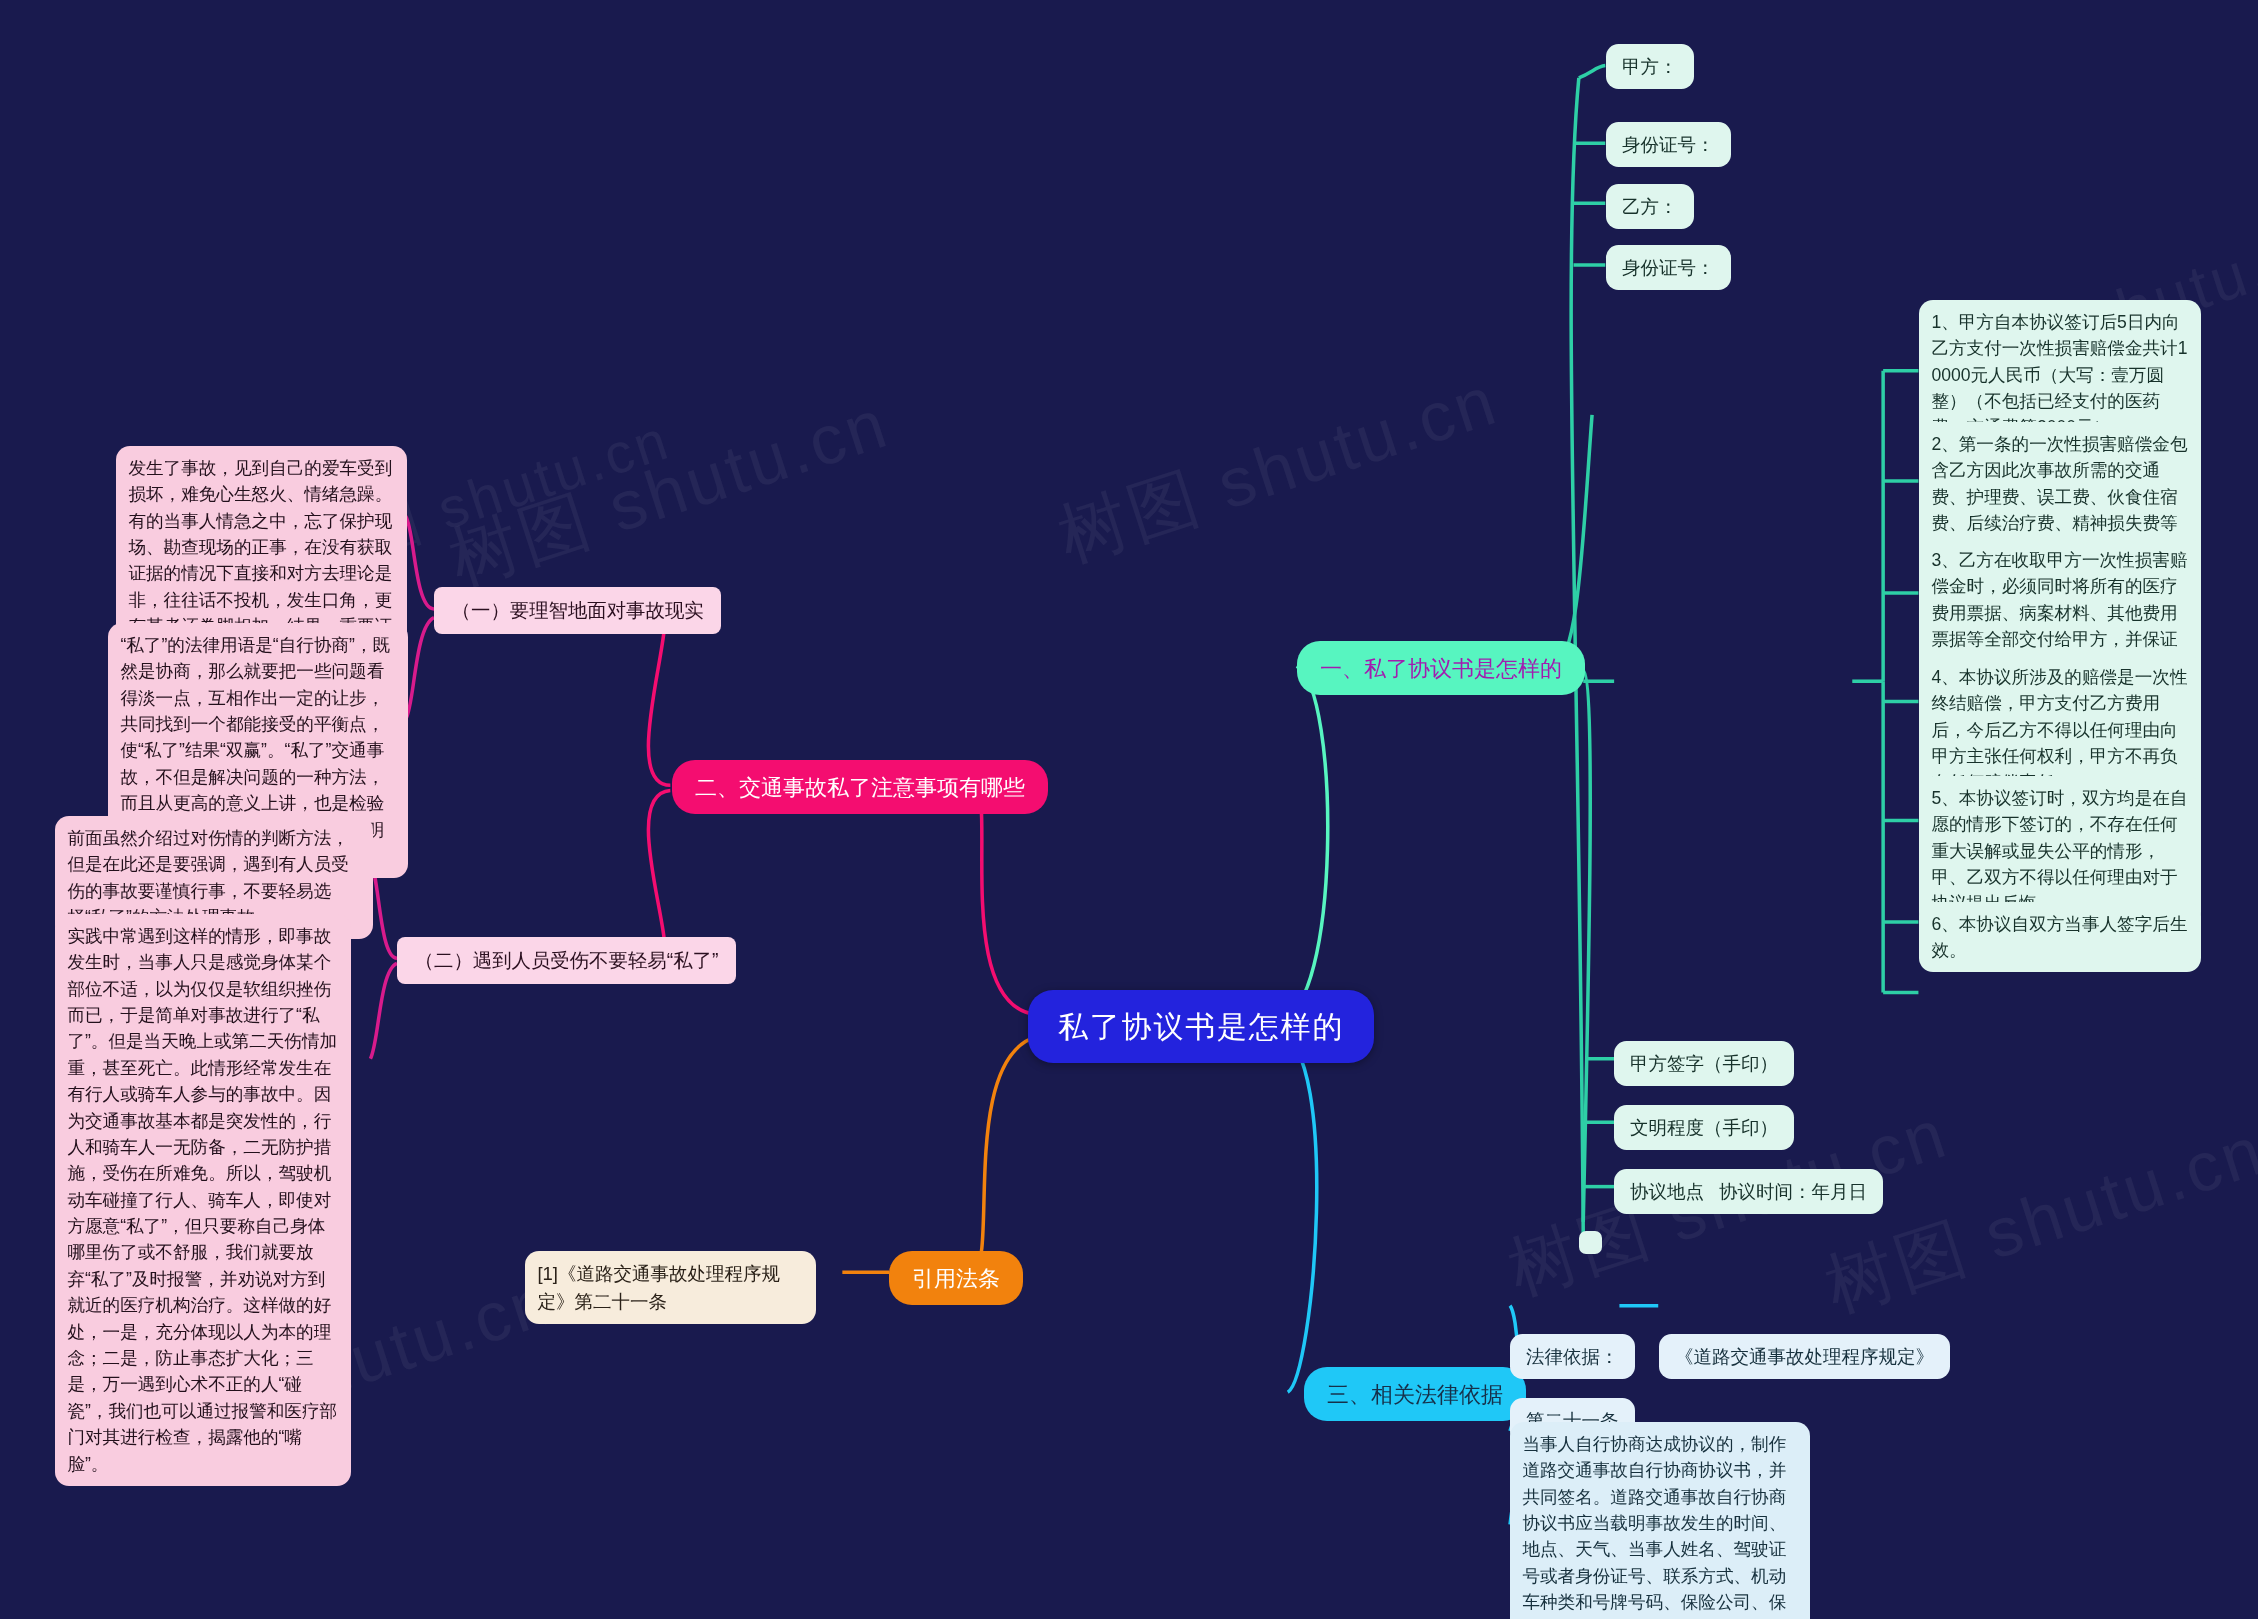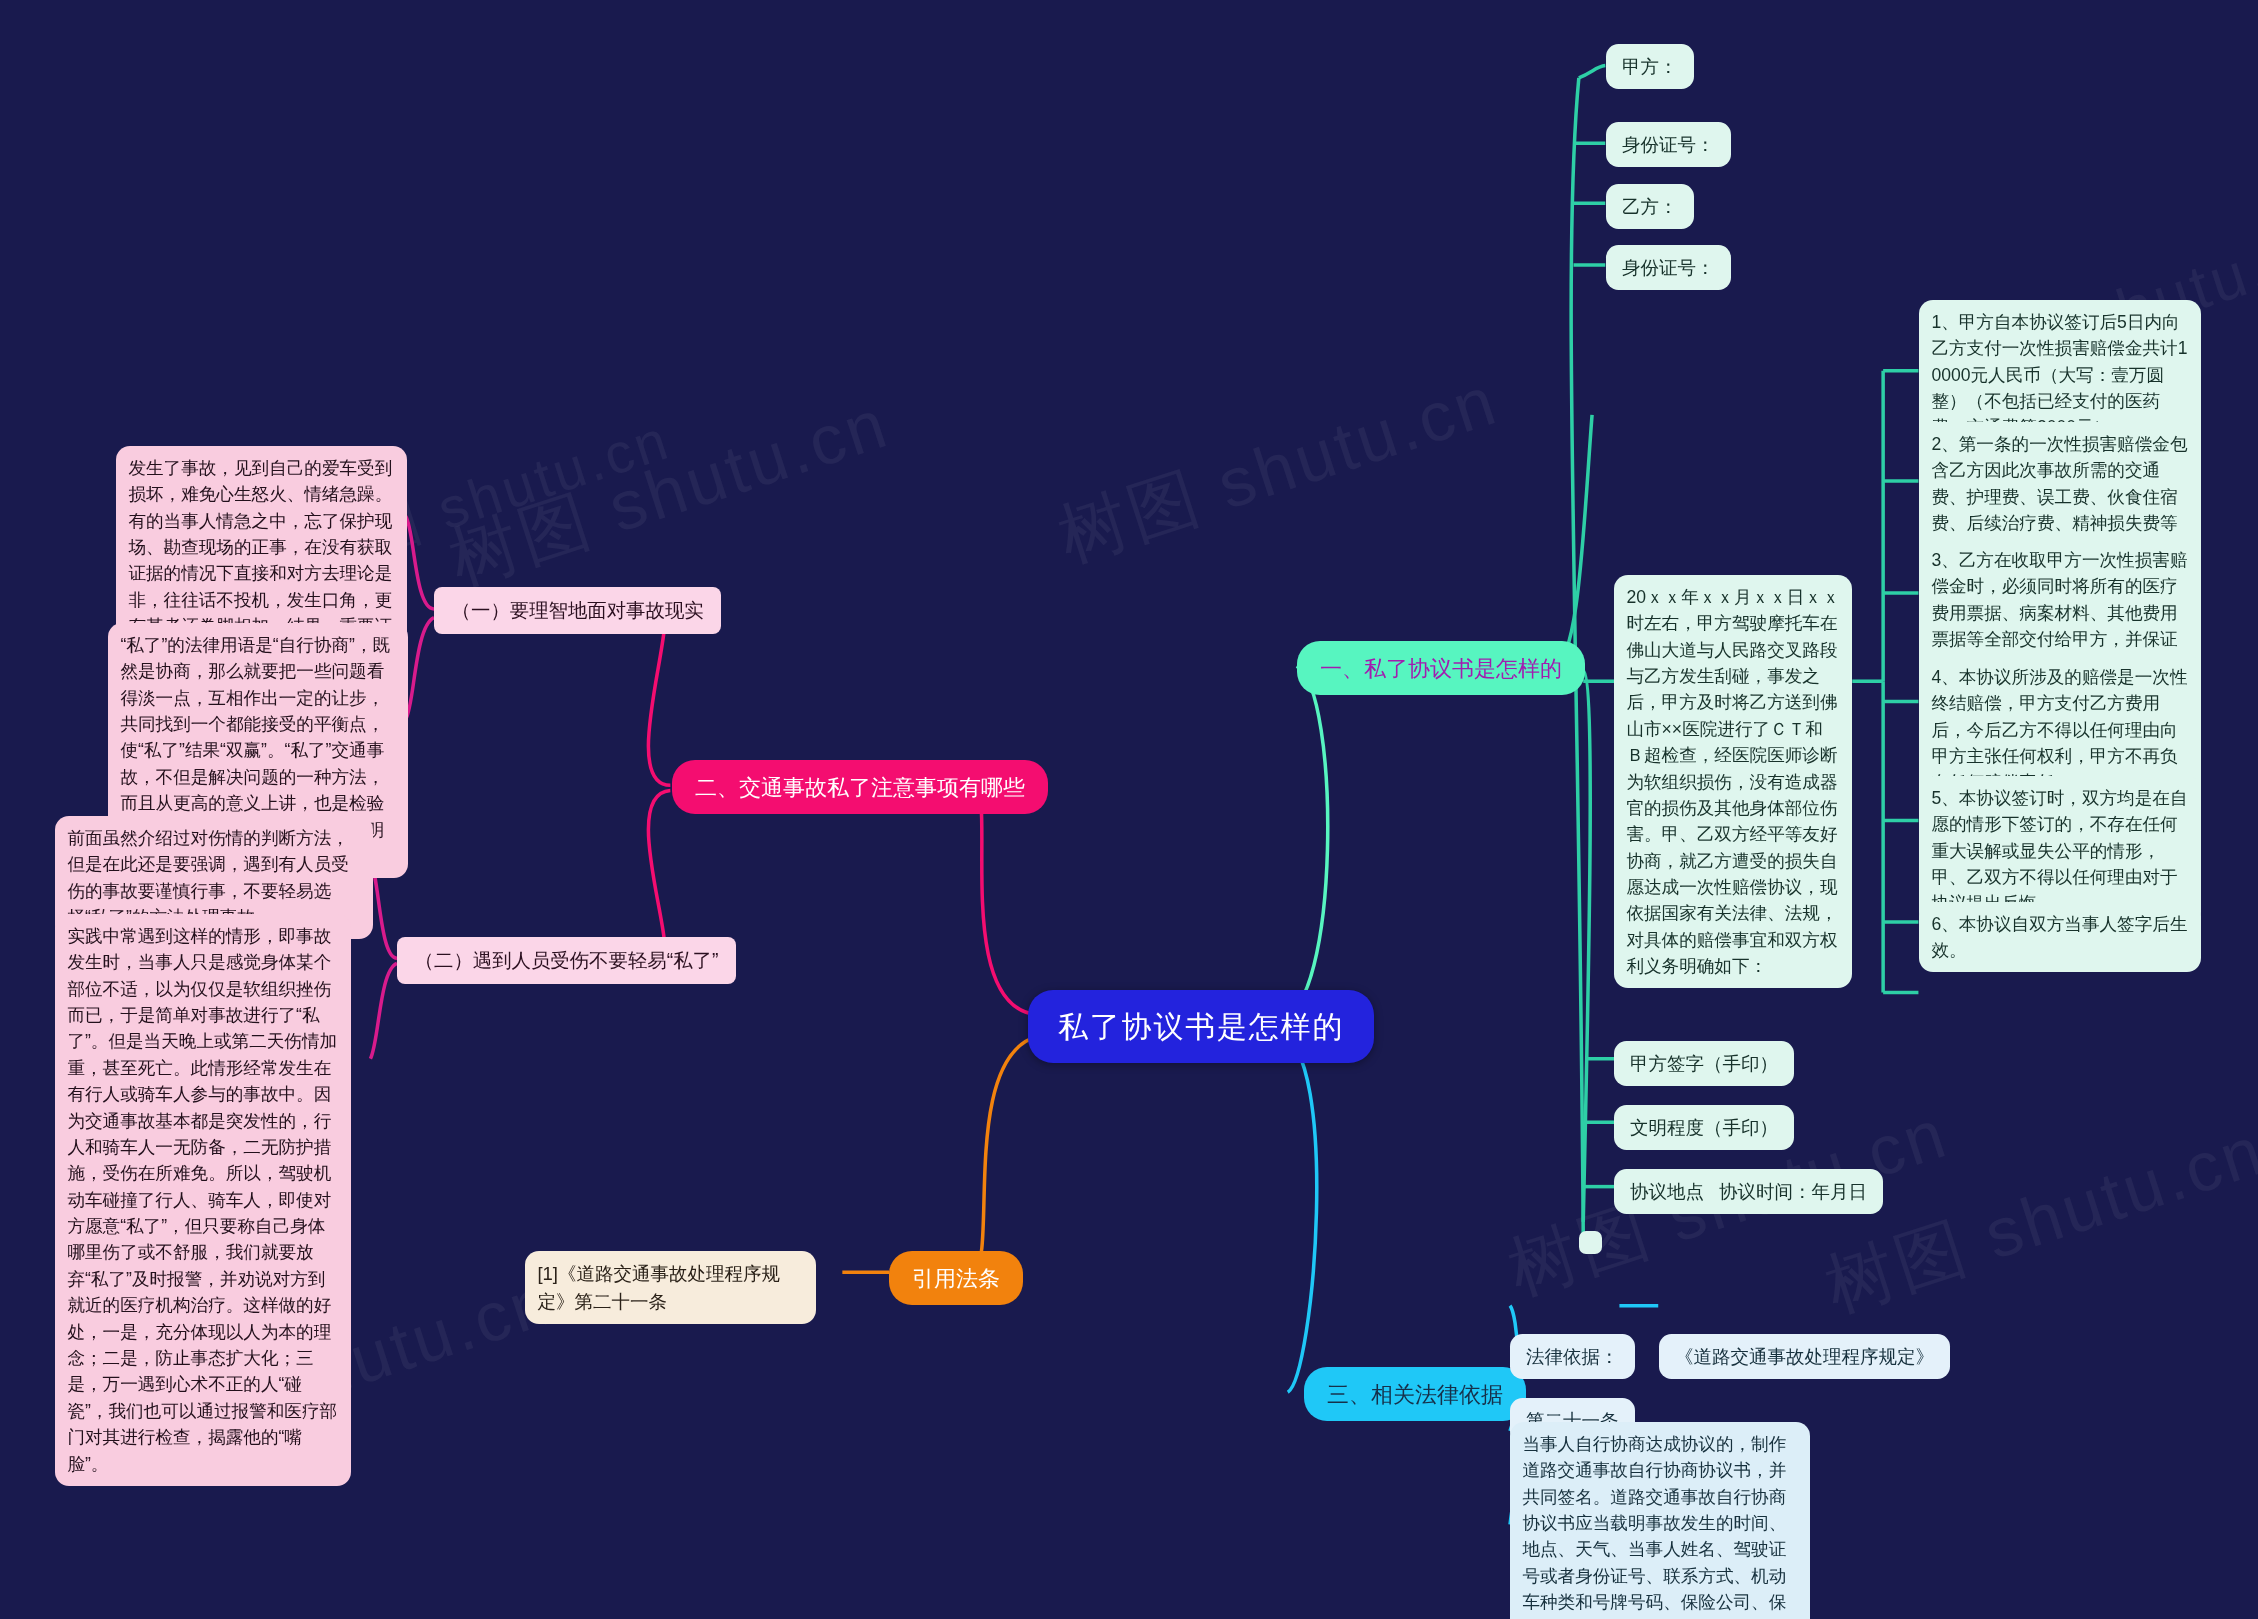--- a/index.html
+++ b/index.html
@@ -107,21 +107,20 @@
 
   <div class="node root" style="left:1028px;top:990px;">私了协议书是怎样的</div>
 
   <div class="node b1" style="left:1297px;top:641px;">一、私了协议书是怎样的</div>
 
   <div class="node mint-s" style="left:1606px;top:44px;">甲方：</div>
   <div class="node mint-s" style="left:1606px;top:122px;">身份证号：</div>
   <div class="node mint-s" style="left:1606px;top:184px;">乙方：</div>
   <div class="node mint-s" style="left:1606px;top:245px;">身份证号：</div>
 
-  <div class="node mint" style="left:1614px;top:575px;width:238px;">20ｘｘ年ｘｘ月ｘｘ日ｘｘ时左右，甲方驾驶摩托车在佛山大道与人民路交叉路段与乙方发生刮碰，事发之后，甲方及时将乙方送到佛山市××医院进行了ＣＴ和Ｂ超检查，经医院医师诊断为软组织损伤，没有造成器官的损伤及其他身体部位伤害。甲、乙双方经平等友好协商，就乙方遭受的损失自愿达成一次性赔偿协议，现依据国家有关法律、法规，对具体的赔偿事宜和双方权利义务明确如下：</div>
 
   <div class="node mint-s" style="left:1614px;top:1041px;">甲方签字（手印）</div>
   <div class="node mint-s" style="left:1614px;top:1105px;">文明程度（手印）</div>
   <div class="node mint-s" style="left:1614px;top:1169px;">协议地点：</div>
   <div class="node mint-s" style="left:1703px;top:1169px;">协议时间：年月日</div>
   <div class="tinybox" style="left:1579px;top:1231px;"></div>
 
   <div class="node mint" style="left:1919px;top:300px;width:282px;">1、甲方自本协议签订后5日内向乙方支付一次性损害赔偿金共计10000元人民币（大写：壹万圆整）（不包括已经支付的医药费，交通费等2000元）</div>
   <div class="node mint" style="left:1919px;top:422px;width:282px;">2、第一条的一次性损害赔偿金包含乙方因此次事故所需的交通费、护理费、误工费、伙食住宿费、后续治疗费、精神损失费等各项损失赔偿。</div>
   <div class="node mint" style="left:1919px;top:538px;width:282px;">3、乙方在收取甲方一次性损害赔偿金时，必须同时将所有的医疗费用票据、病案材料、其他费用票据等全部交付给甲方，并保证票据材料的真实性。</div>

